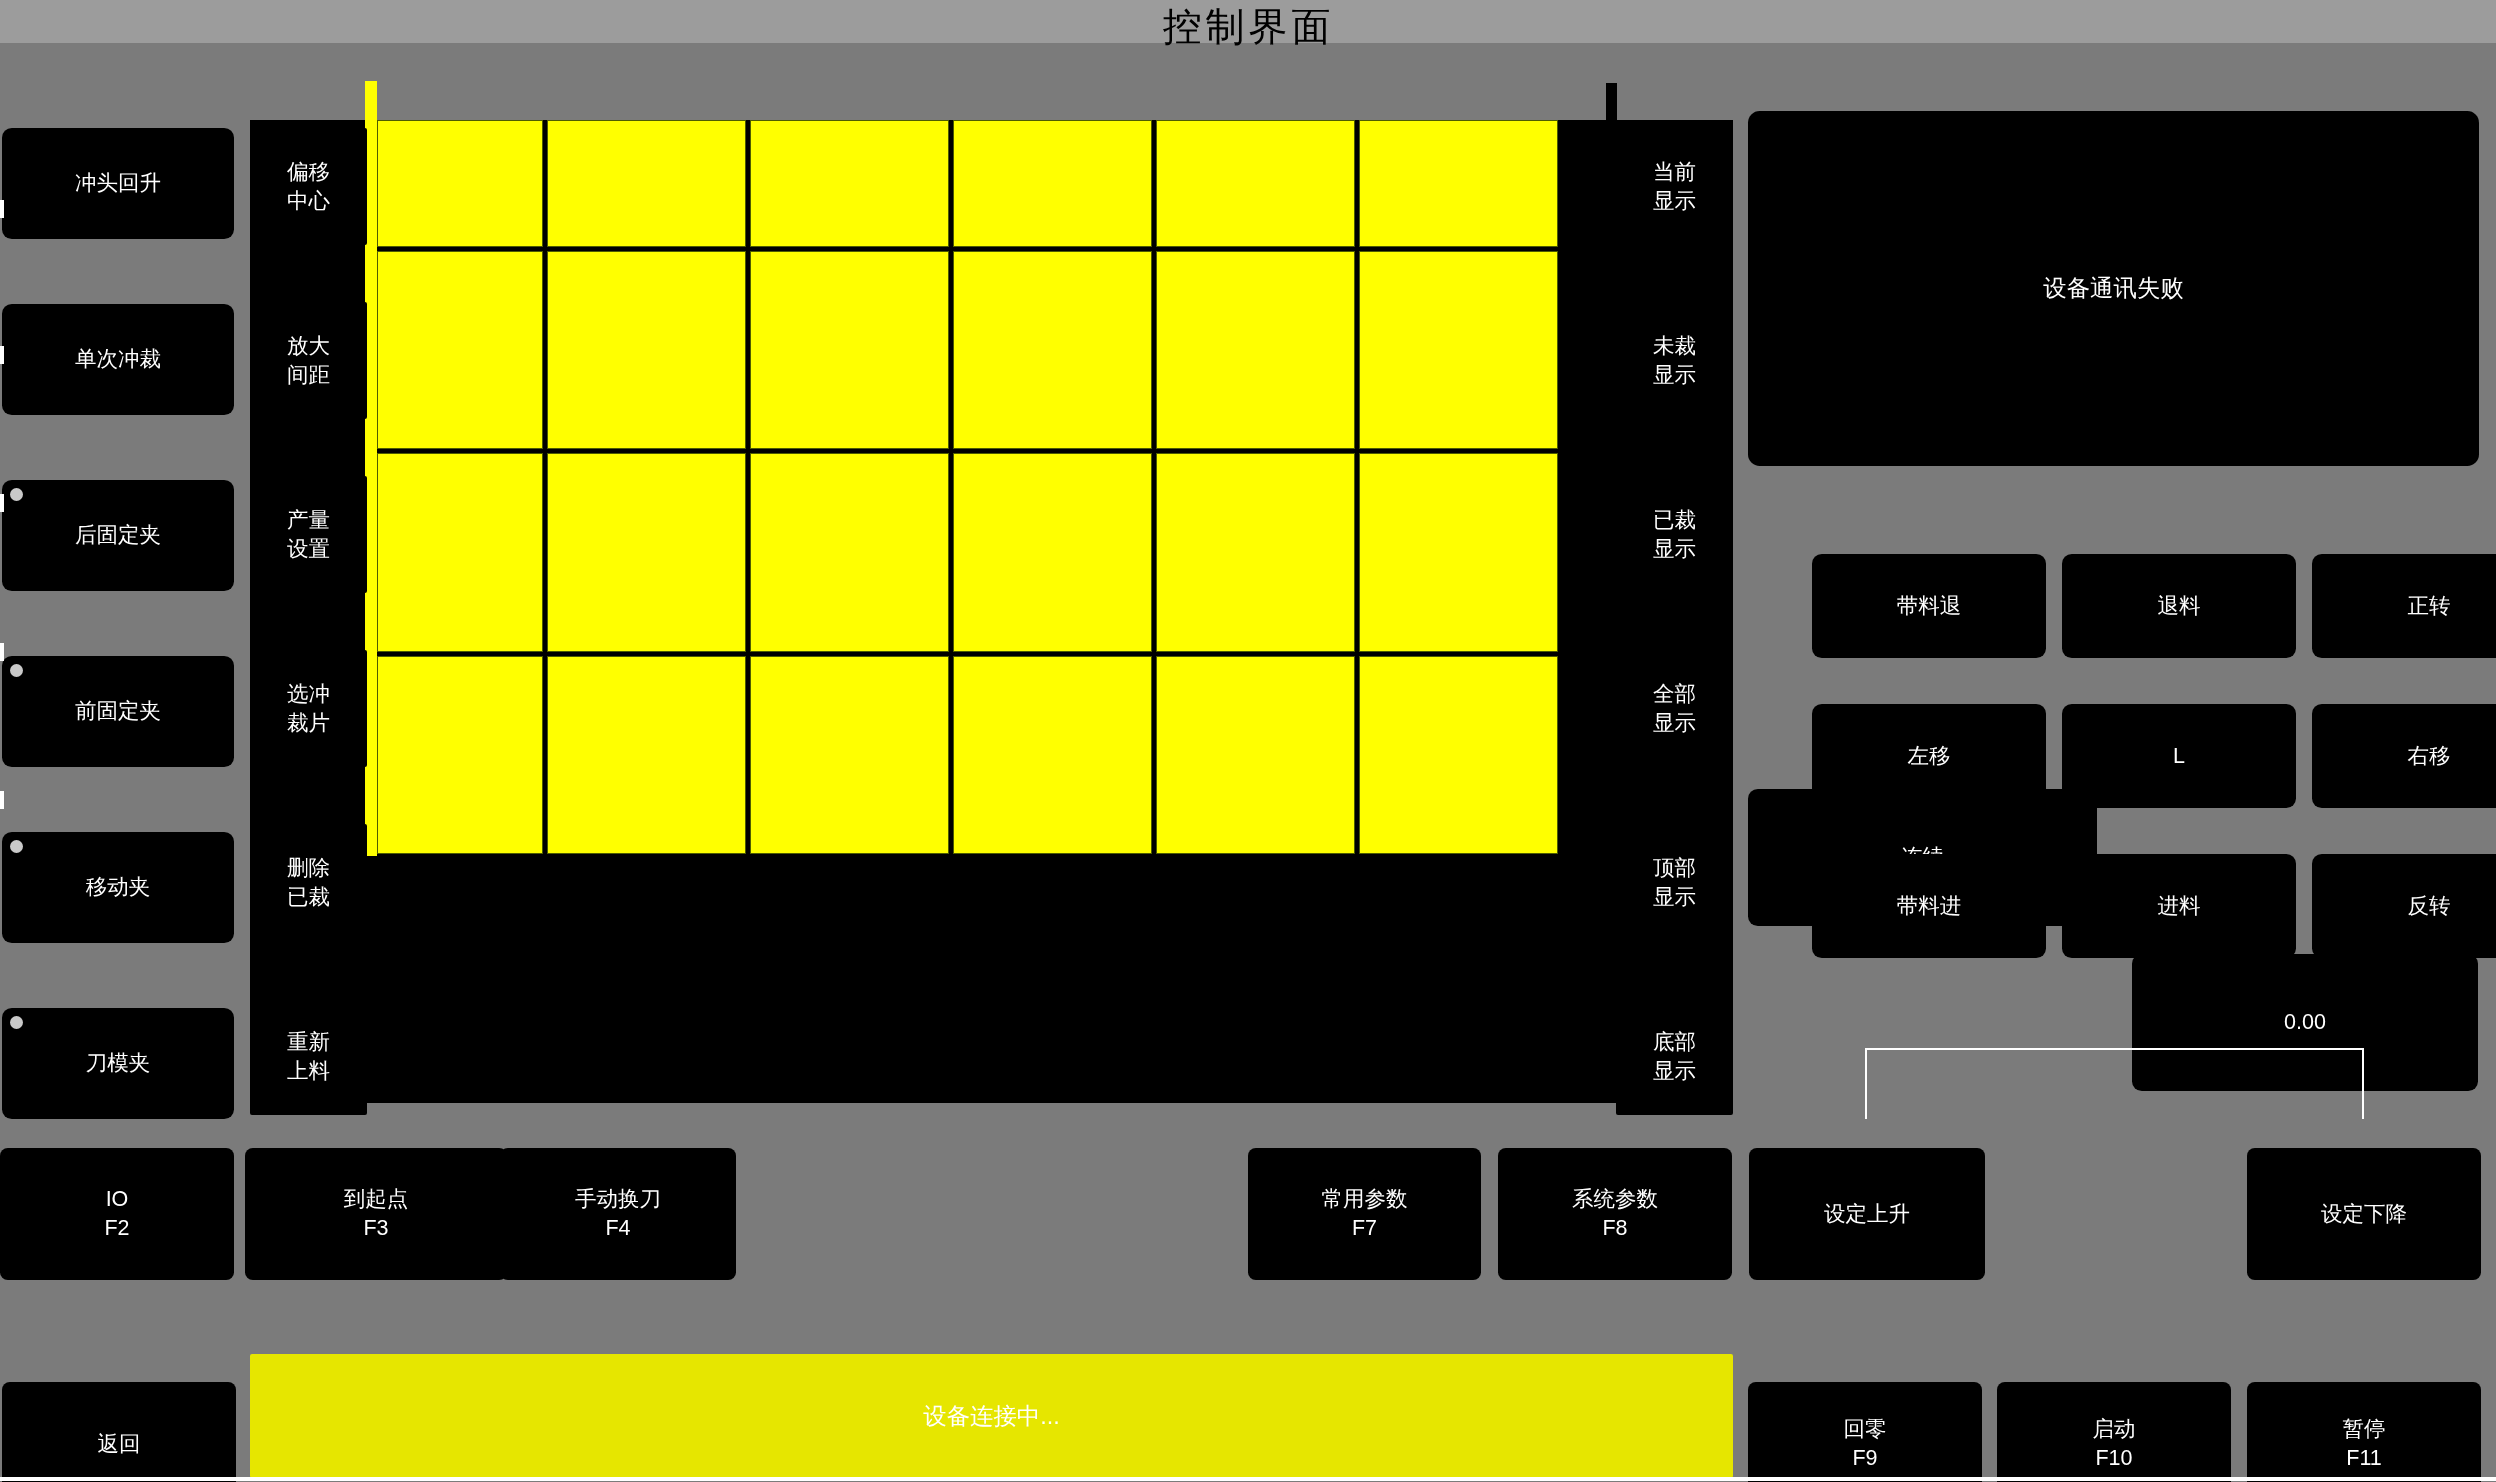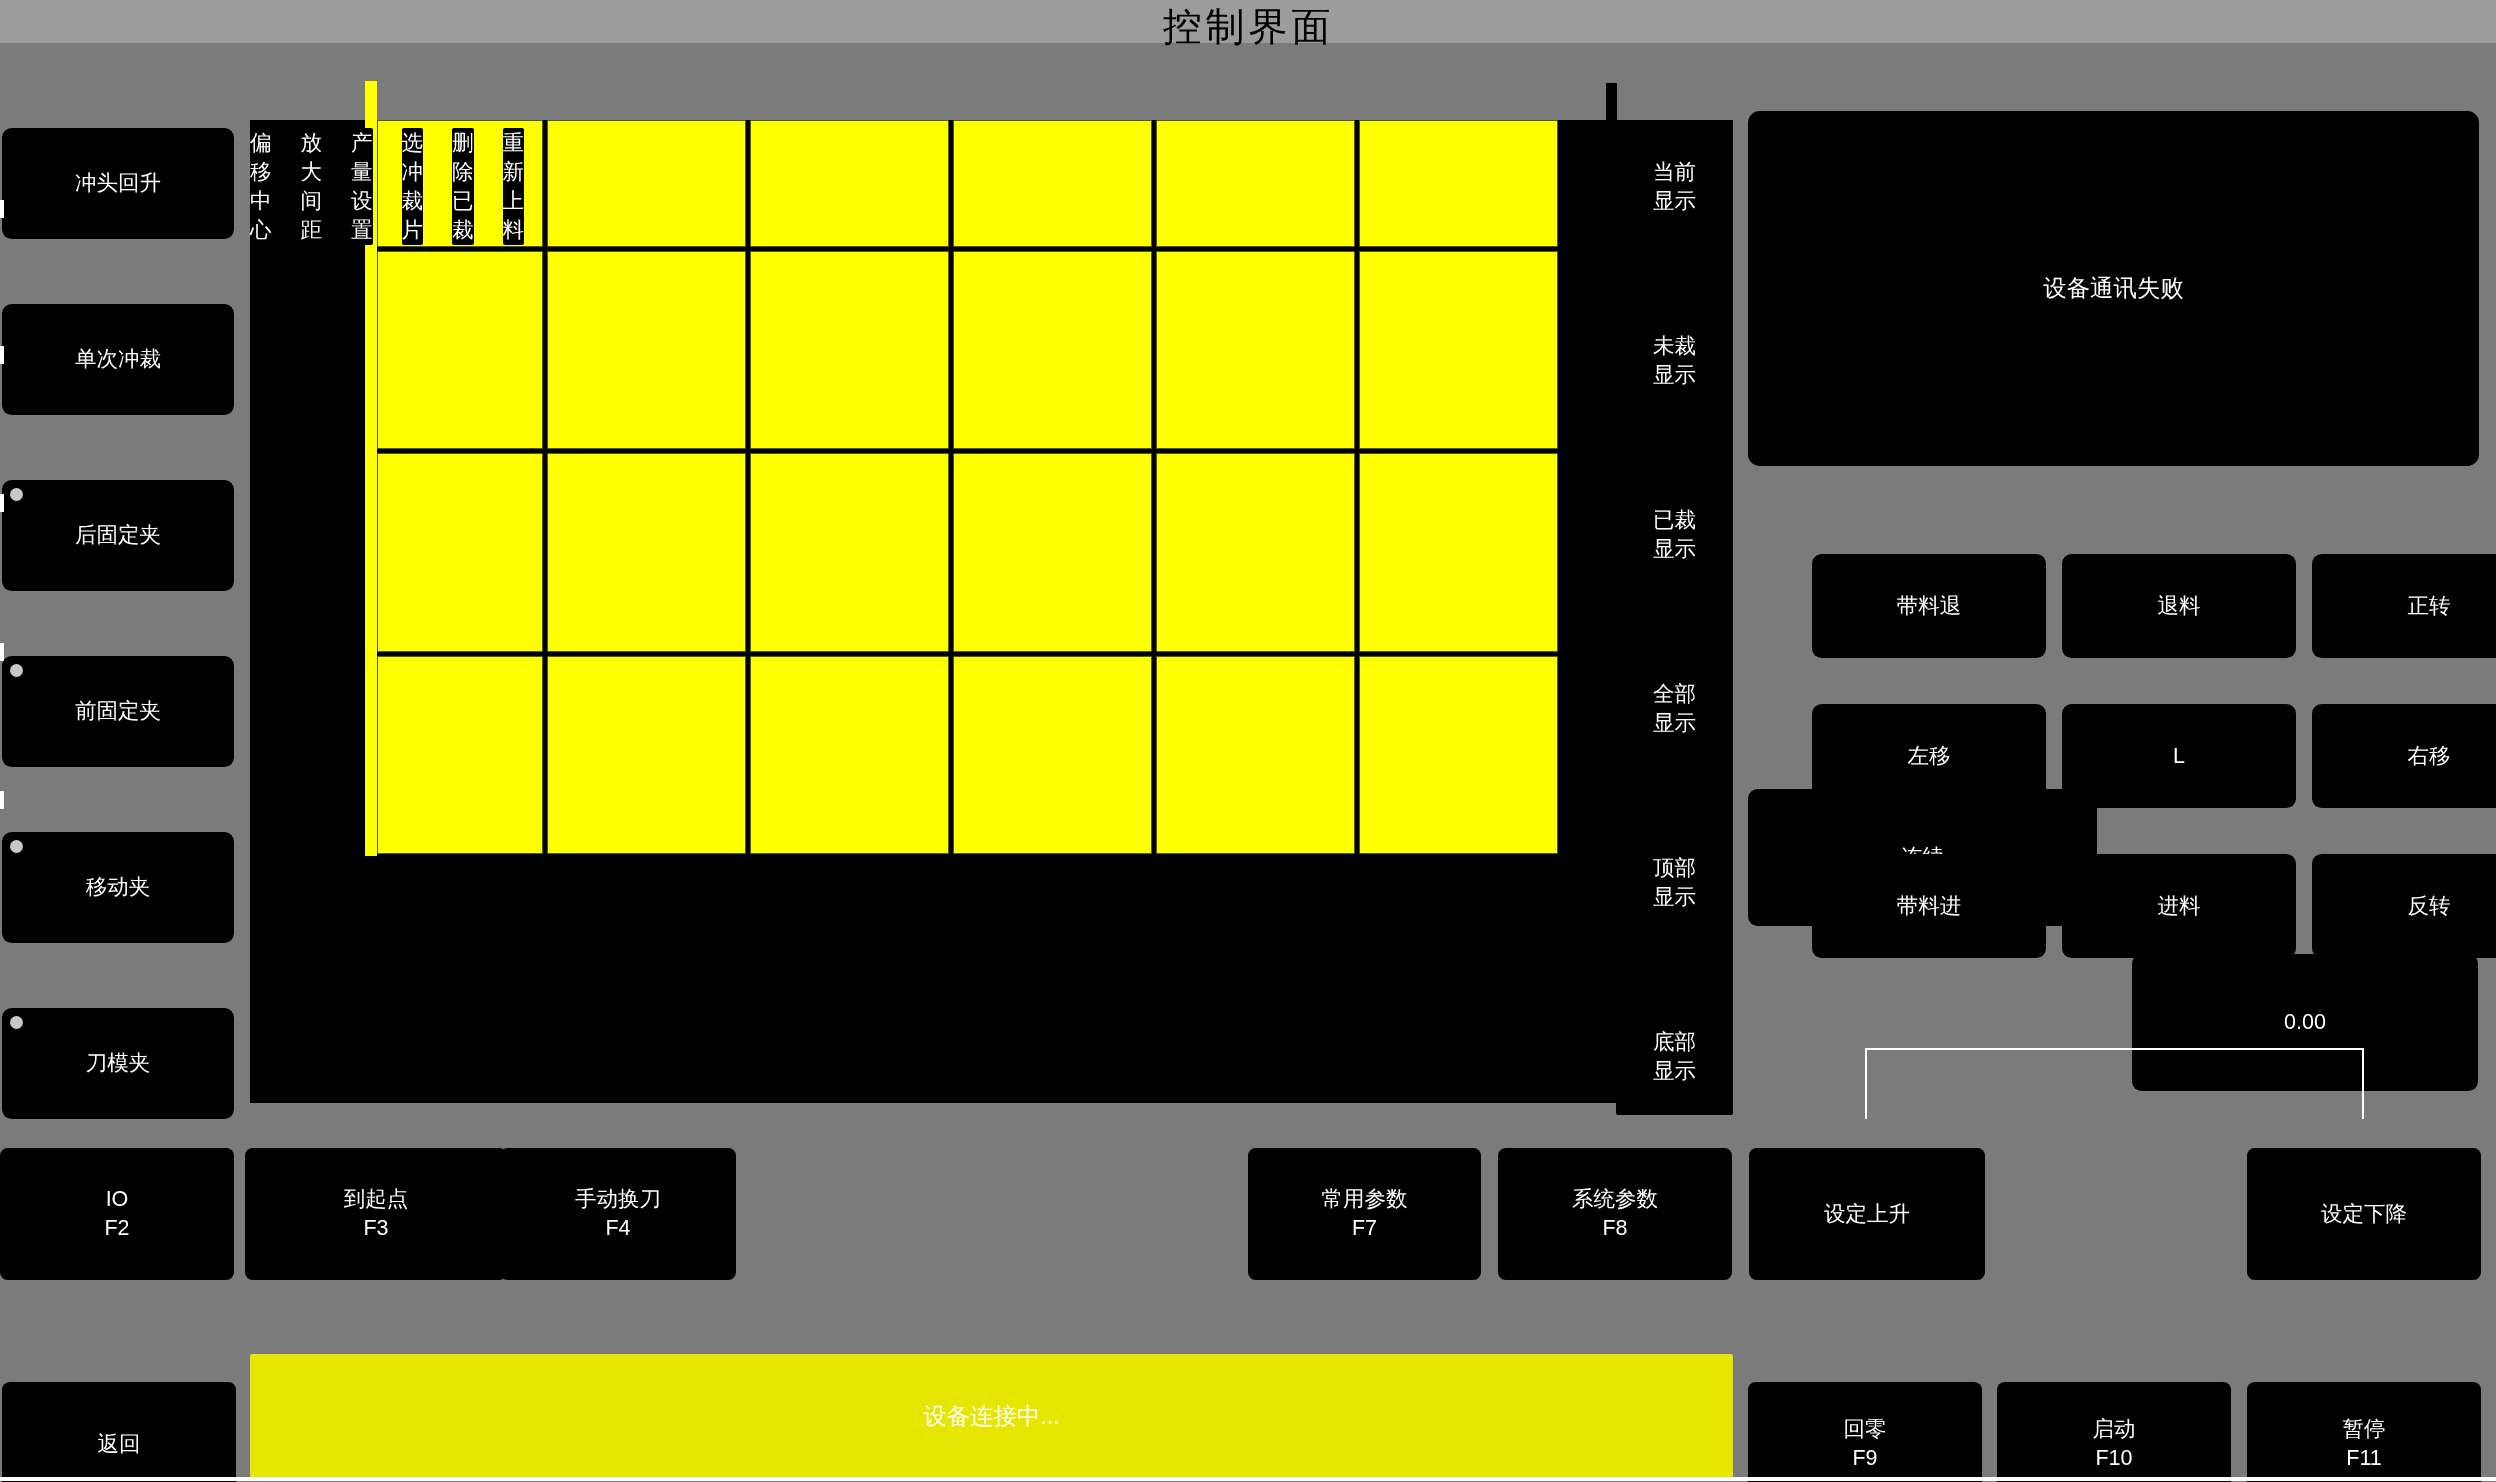--- a/index.html
+++ b/index.html
@@ -24,21 +24,21 @@
     box-sizing:border-box;position:relative;margin-top:28px;
   }
   .sq{border-radius:2px;}
   .btn .key:empty{display:none;}
   
   .col-left{left:2px;top:100px;width:232px;display:flex;flex-direction:column;gap:37px;}
   .col-left .btn{height:111px;}
   .dot{position:absolute;left:7.8px;top:7.8px;width:13.7px;height:13.7px;border-radius:50%;background:#c9c9c9;}
   .edge-mark{left:0;width:3.9px;height:17.6px;background:#ffffff;}
   
-  .col-tools{left:250px;top:100px;width:117px;display:flex;flex-direction:row;gap:29px;z-index:3;}
+  .col-tools{left:250px;top:100px;width:117px;display:flex;flex-direction:column;gap:29px;z-index:3;}
   .col-tools .btn{height:117px;}
   .col-display{left:1616px;top:100px;width:117px;display:flex;flex-direction:column;gap:29px;z-index:3;}
   .col-display .btn{height:117px;}
   
   .canvas{left:250px;top:120px;width:1483px;height:983px;background:#000;z-index:1;}
   .ybar{position:absolute;left:115px;top:-39px;width:11.7px;height:775px;background:#ffff00;}
   .notch{position:absolute;left:1356px;top:-37px;width:10.7px;height:37px;background:#000;}
   .grid{
     position:absolute;left:127px;top:0;width:1181px;height:734px;
     display:grid;box-sizing:border-box;background:#000;

